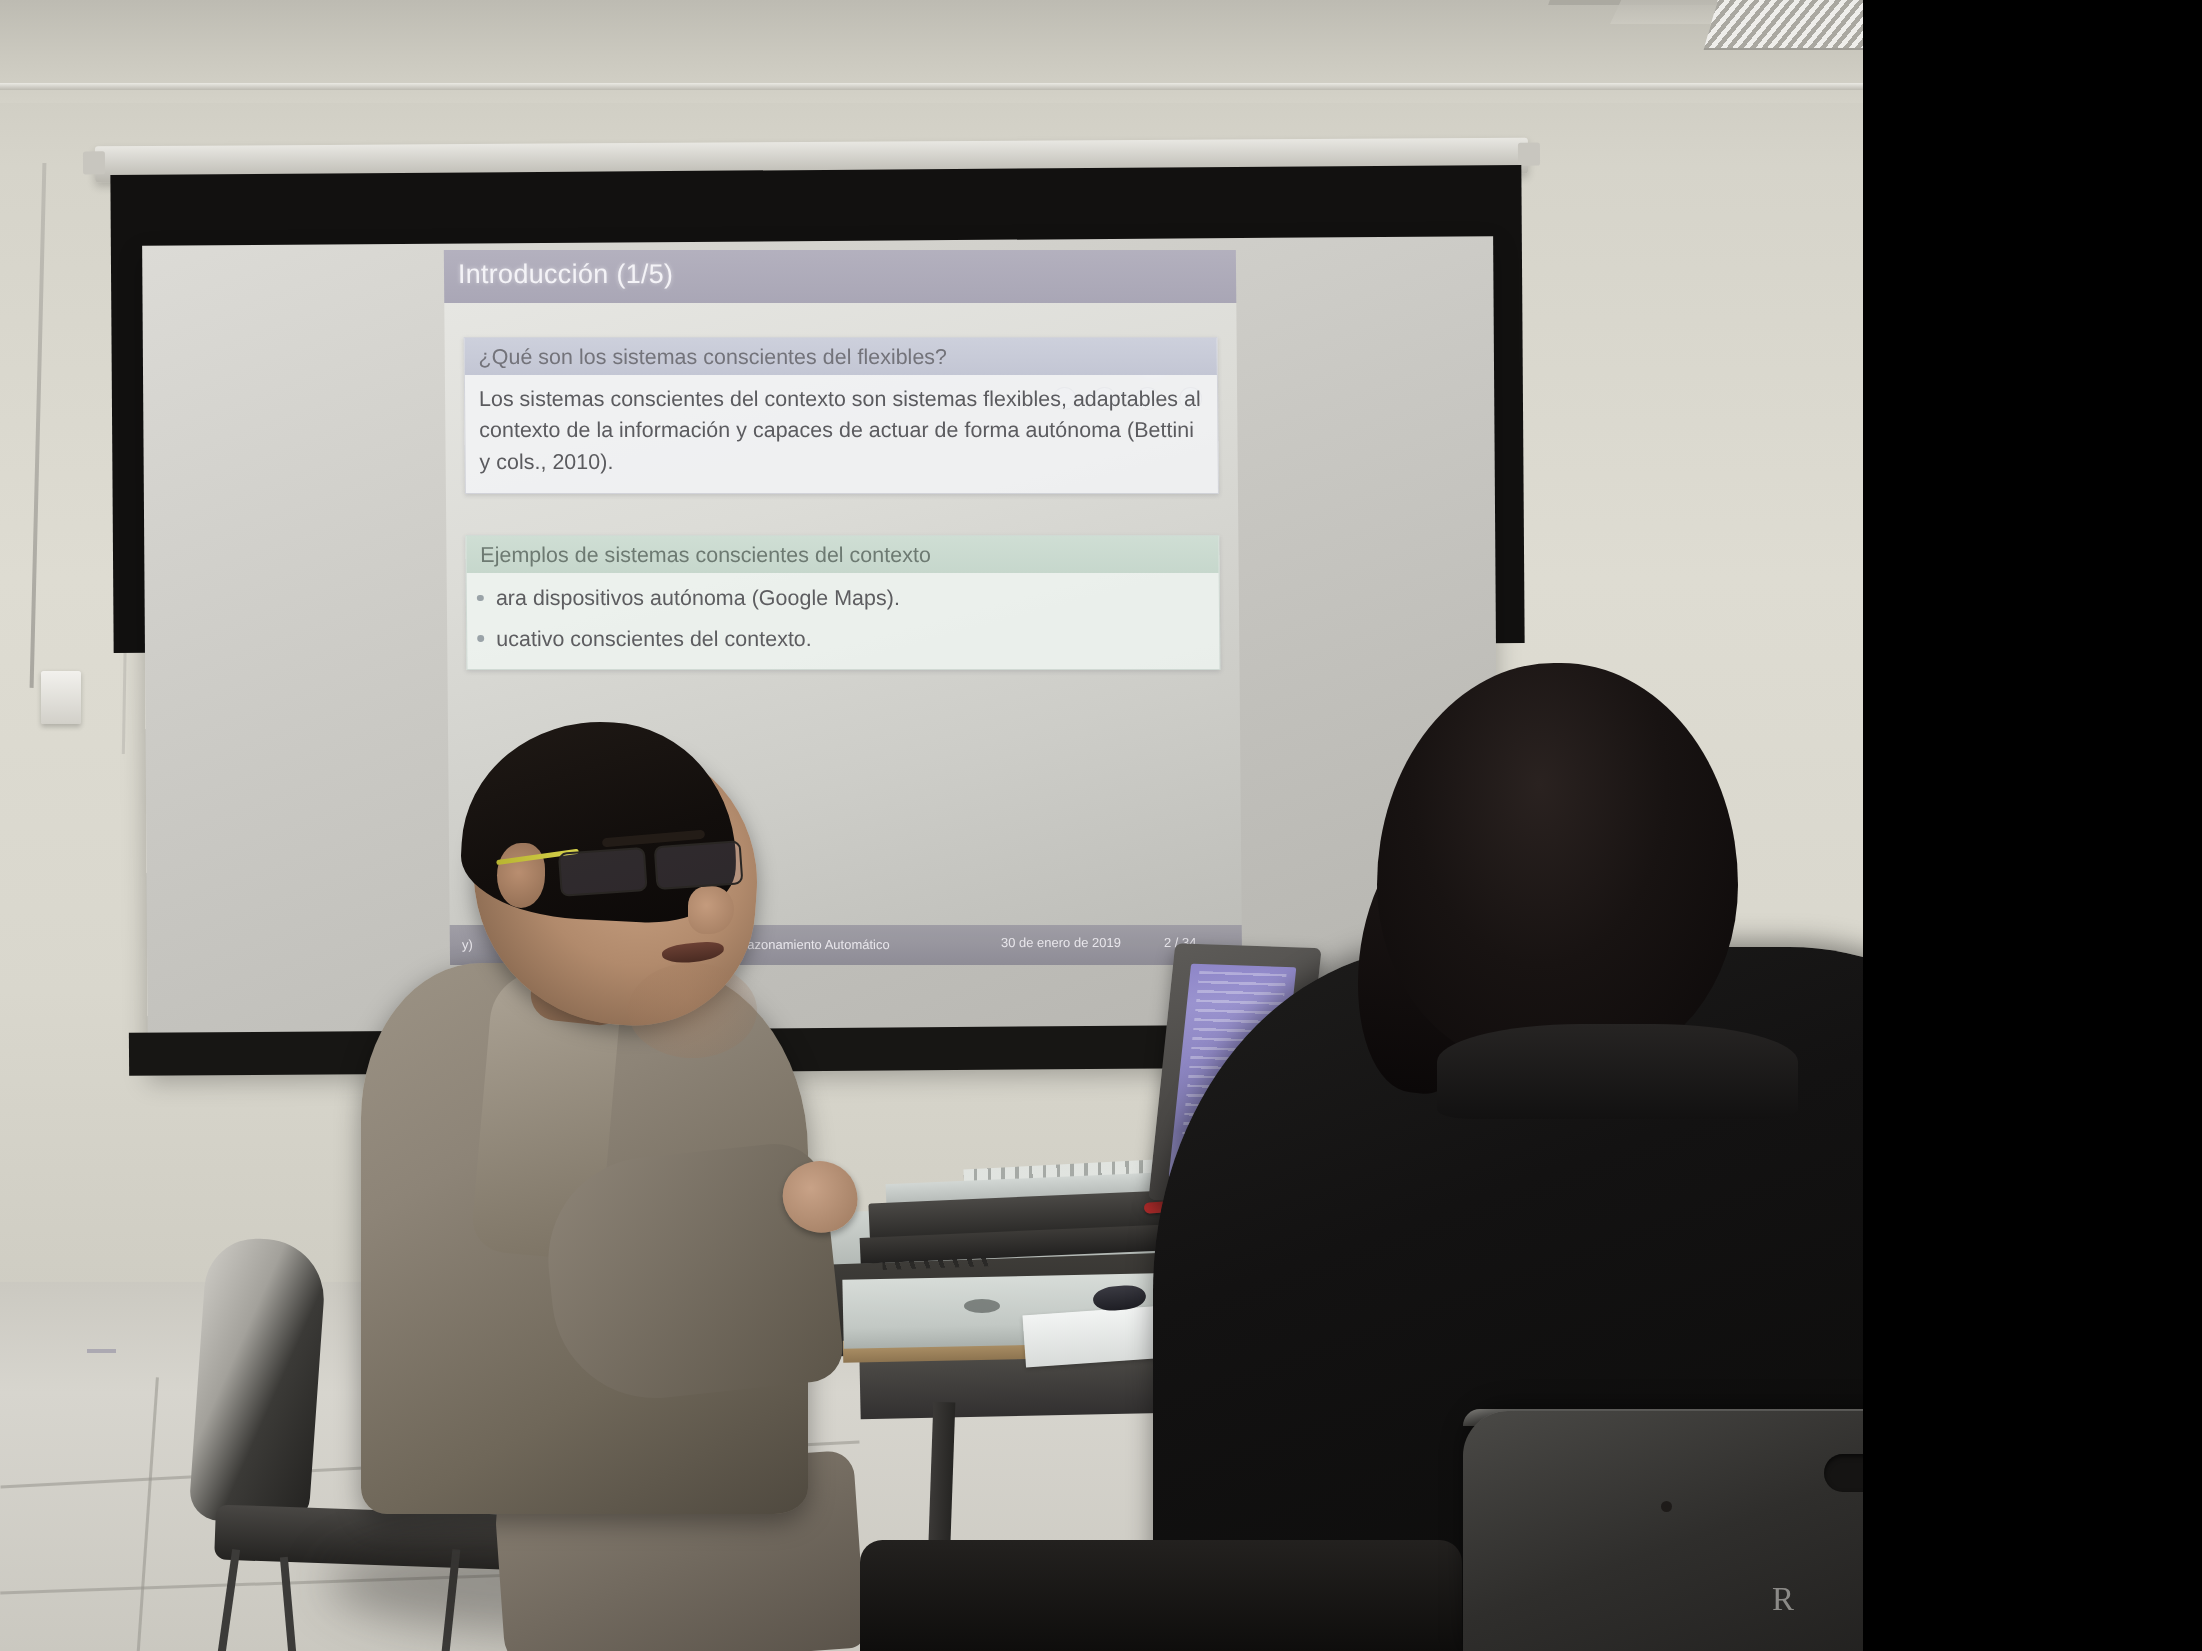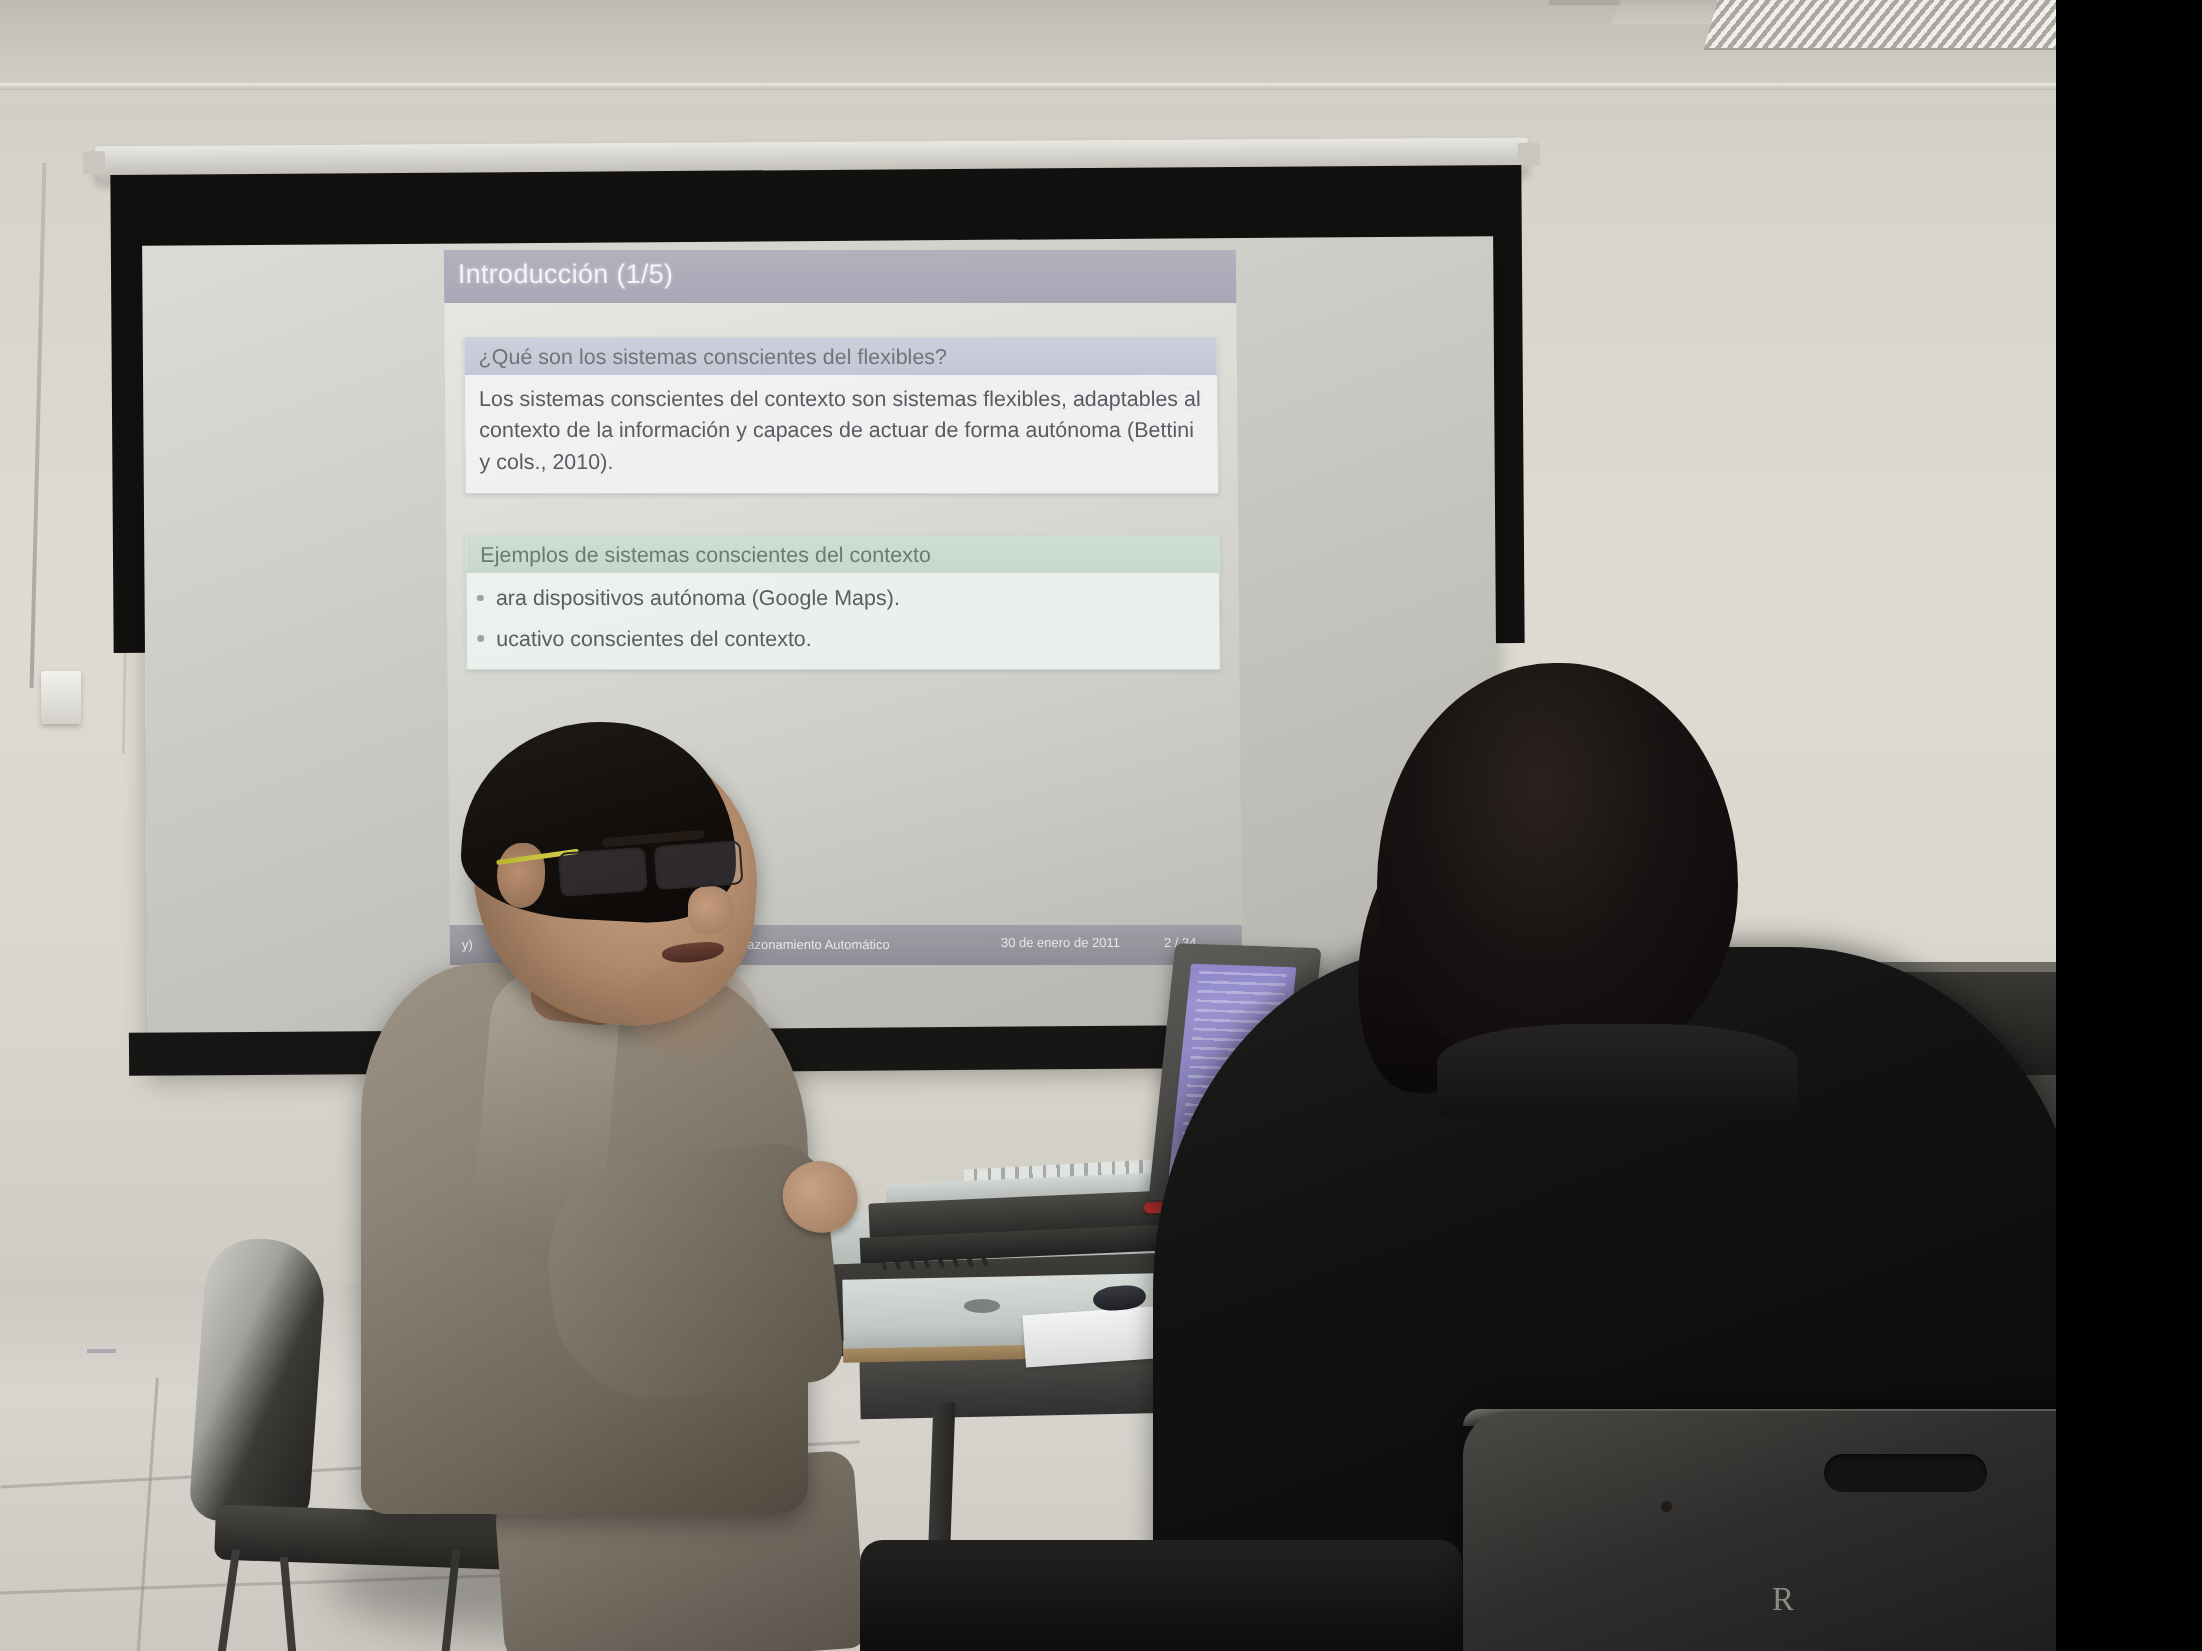--- a/index.html
+++ b/index.html
@@ -1,17 +1,17 @@
 <!DOCTYPE html>
 <html style="font-size:13.8px"><head>
 <meta charset="utf-8">
 <style>
   html,body{margin:0;padding:0;background:#000;}
   #scene{
-    position:relative;width:2056px;height:1652px;overflow:hidden;
+    position:relative;width:1863px;height:1652px;overflow:hidden;
     font-family:"Liberation Sans",sans-serif;
     background:#cfcdc4;
   }
 
   
   .wall{position:absolute;inset:0;
     background:
       linear-gradient(180deg,#c9c7bd 0%,#d6d4ca 10%,#dedcd2 35%,#d9d7cd 60%,#cfcdc3 78%,#bdbbb2 100%);}
   .wall-upper{position:absolute;left:0;top:0;width:100%;height:103px;
     background:linear-gradient(180deg,#bdbbb2 0%,#cbc9bf 55%,#d4d2c8 100%);}
@@ -329,21 +329,21 @@
         <ul class="bullets">
           <li>ara dispositivos autónoma (Google Maps).</li>
           <li>ucativo conscientes del contexto.</li>
         </ul>
       </div>
     </div>
 
     <div class="slide-footer">
       <span class="foot-left">y)</span>
       <span class="foot-center">Razonamiento Automático</span>
-      <span class="foot-date">30 de enero de 2011</span>
+      <span class="foot-date">30 de enero de 2019</span>
       <span class="foot-page">2 / 34</span>
     </div>
   </div>
 
   <div class="desk2-apron"></div>
   <div class="desk2-top"></div>
   <div class="stand-legs"></div>
   <div class="kb-keys"></div>
   <div class="kb-board"></div>
   <div class="kb-stand"></div>

